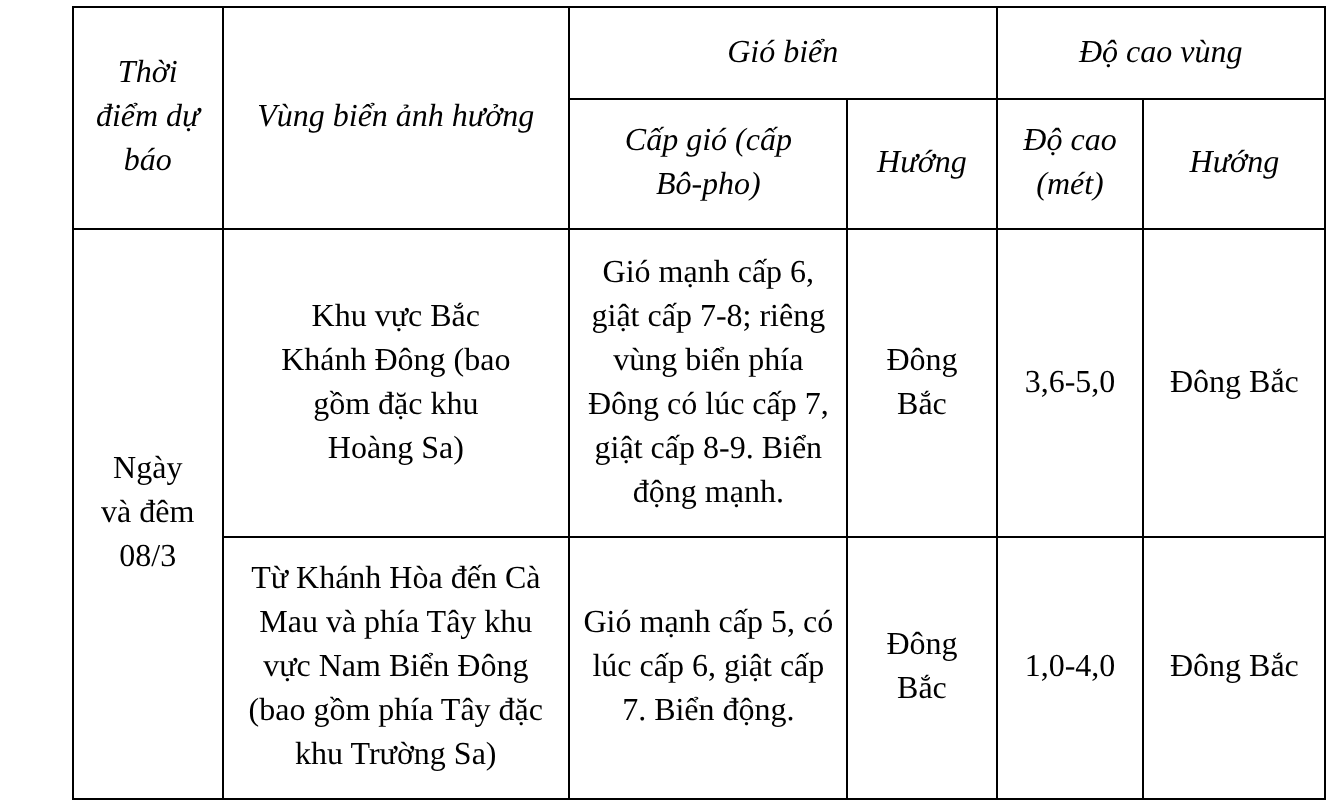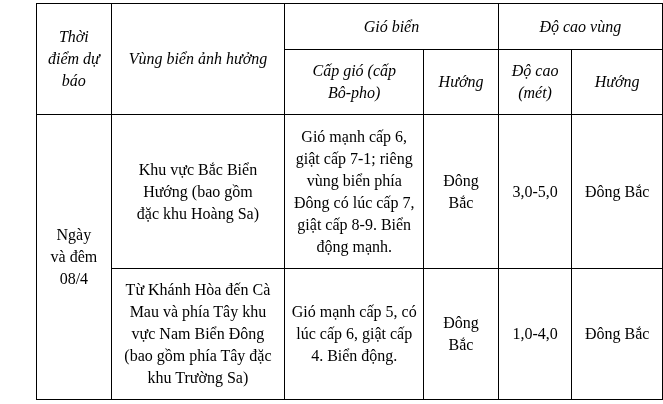--- a/index.html
+++ b/index.html
@@ -42,28 +42,28 @@
     <td class="hdr" colspan="2">Gió biển</td>
     <td class="hdr" colspan="2">Độ cao vùng</td>
   </tr>
   <tr style="height:65px">
     <td class="hdr" style="padding:0 26px">Cấp gió (cấp Bô-pho)</td>
     <td class="hdr">Hướng</td>
     <td class="hdr" style="padding:0 10px">Độ cao (mét)</td>
     <td class="hdr">Hướng</td>
   </tr>
   <tr style="height:154px">
-    <td rowspan="2" style="padding:0 10px">Ngày và đêm 08/4</td>
-    <td style="padding:0 22px">Khu vực Bắc Biển Hướng (bao gồm đặc khu Hoàng Sa)</td>
-    <td style="padding:0 6px">Gió mạnh cấp 6, giật cấp 7-1; riêng vùng biển phía Đông có lúc cấp 7, giật cấp 8-9. Biển động mạnh.</td>
+    <td rowspan="2" style="padding:0 10px">Ngày và đêm 08/3</td>
+    <td style="padding:0 22px">Khu vực Bắc Khánh Đông (bao gồm đặc khu Hoàng Sa)</td>
+    <td style="padding:0 6px">Gió mạnh cấp 6, giật cấp 7-8; riêng vùng biển phía Đông có lúc cấp 7, giật cấp 8-9. Biển động mạnh.</td>
     <td style="padding:0 14px">Đông Bắc</td>
-    <td>3,0-5,0</td>
+    <td>3,6-5,0</td>
     <td>Đông Bắc</td>
   </tr>
   <tr style="height:131px">
     <td style="padding:0 8px">Từ Khánh Hòa đến Cà Mau và phía Tây khu vực Nam Biển Đông (bao gồm phía Tây đặc khu Trường Sa)</td>
-    <td style="padding:0 6px">Gió mạnh cấp 5, có lúc cấp 6, giật cấp 4. Biển động.</td>
+    <td style="padding:0 6px">Gió mạnh cấp 5, có lúc cấp 6, giật cấp 7. Biển động.</td>
     <td style="padding:0 14px">Đông Bắc</td>
     <td>1,0-4,0</td>
     <td>Đông Bắc</td>
   </tr>
 </tbody>
   </table>
 
 </body></html>

